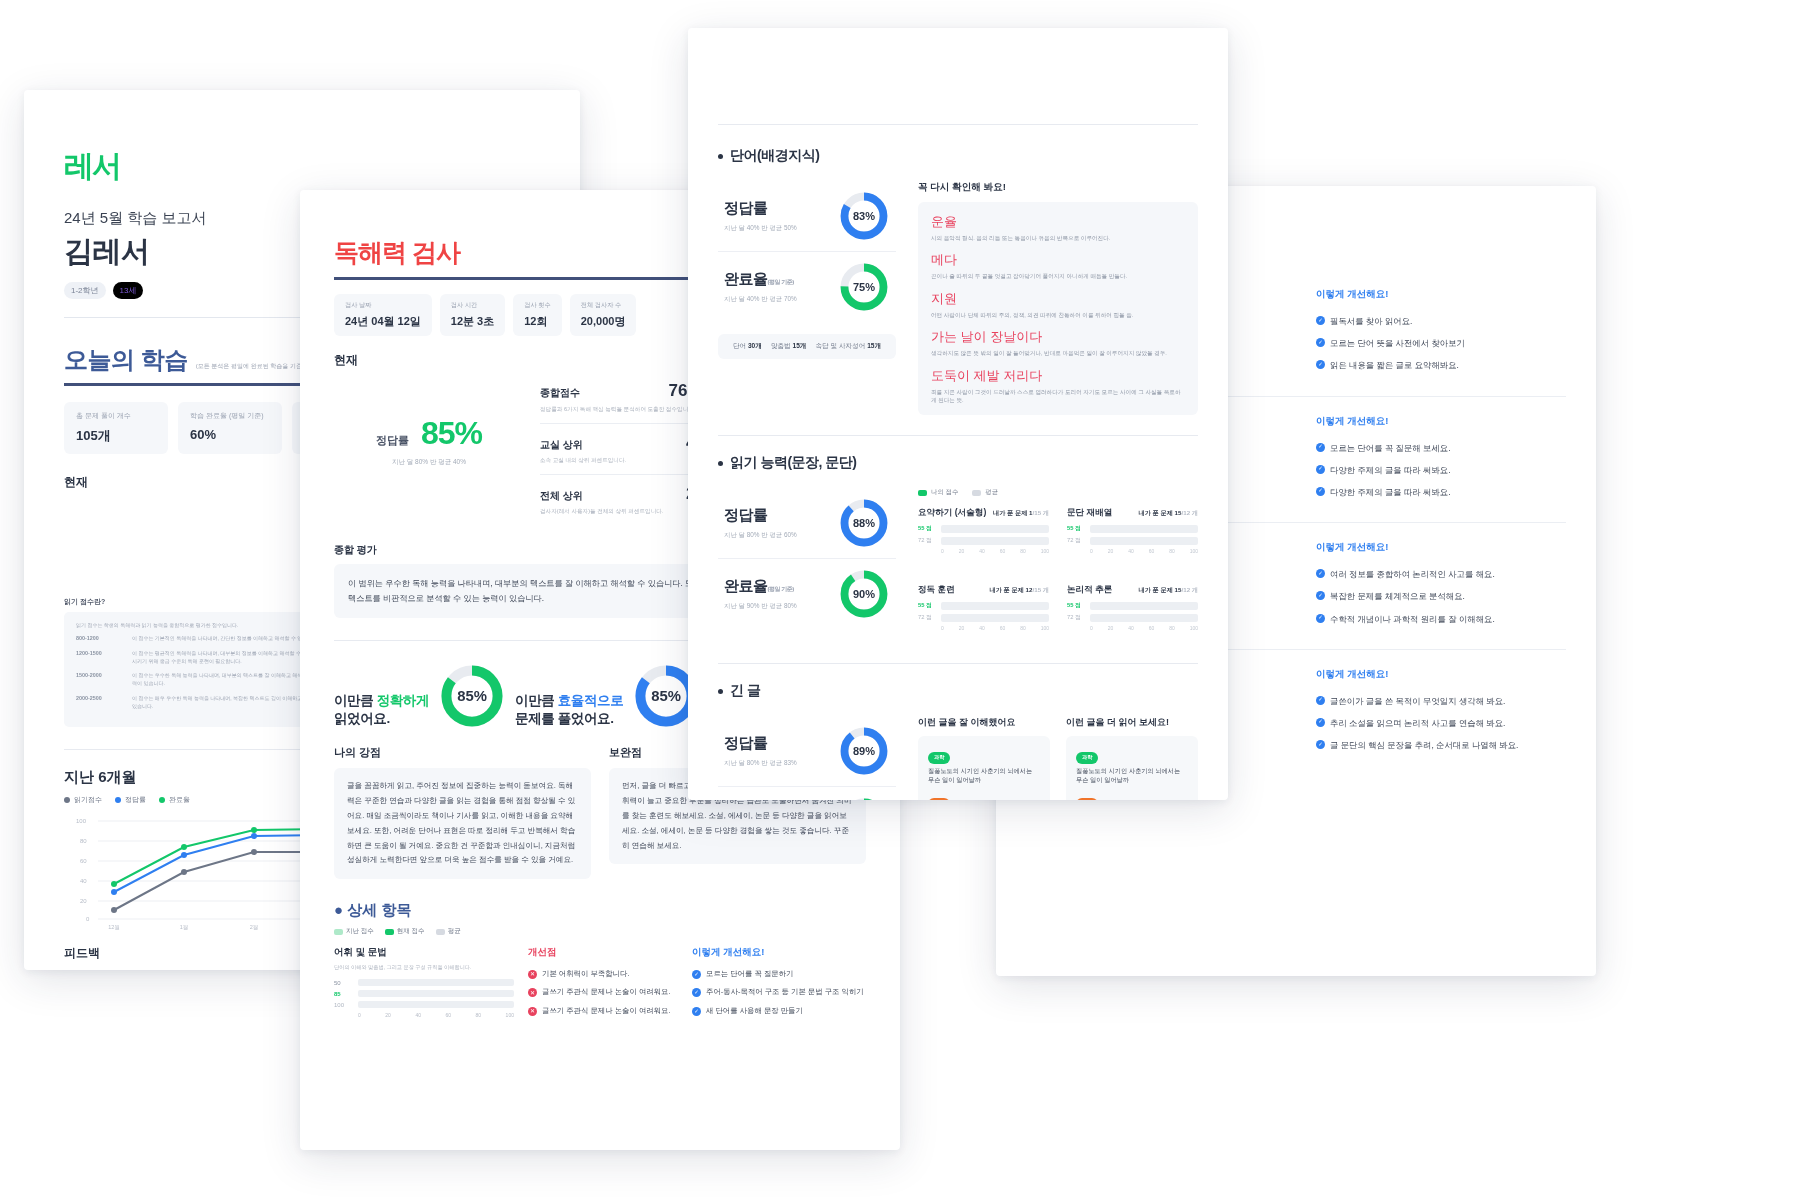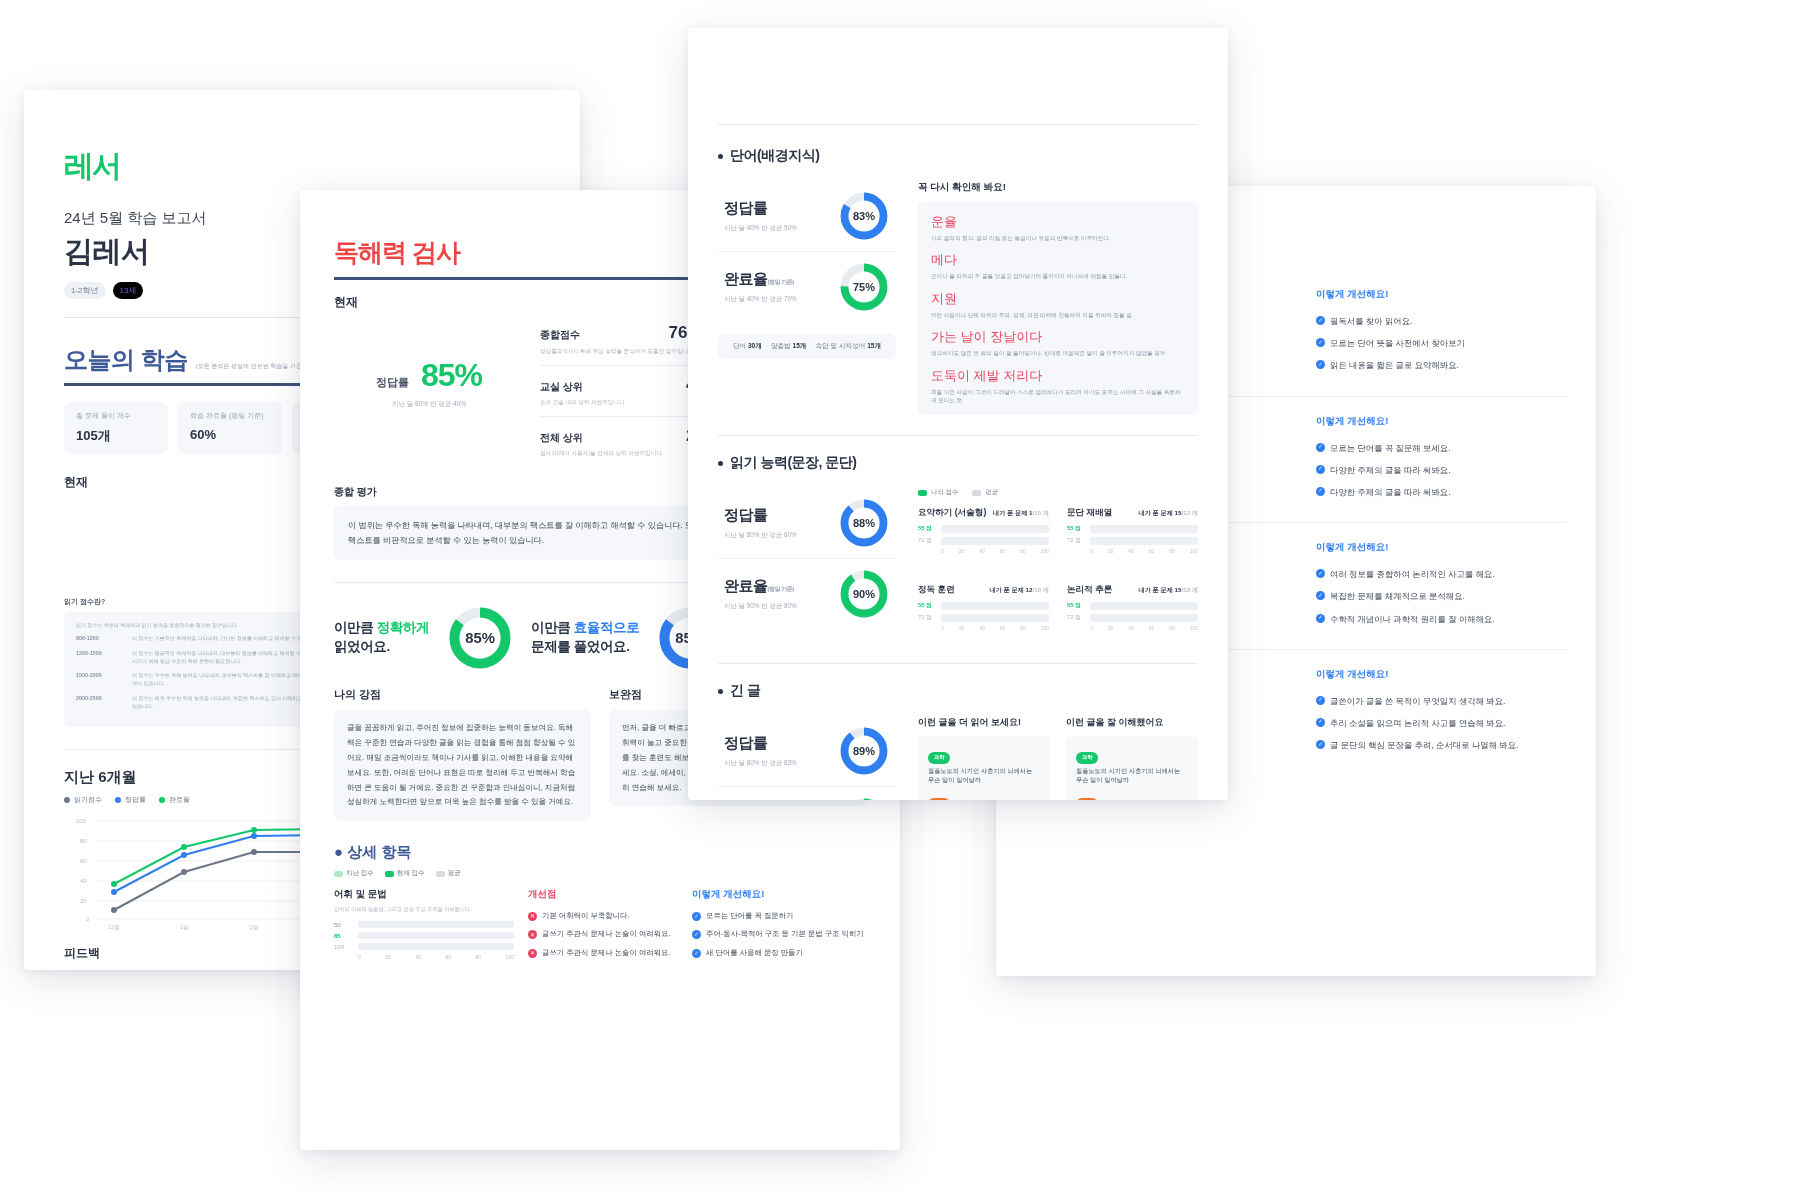--- a/index.html
+++ b/index.html
@@ -74,21 +74,21 @@
   .acc-meta { font-size:6.5px; color:#a3abb8; text-align:center; margin-top:6px;}
   .kv { display:flex; justify-content:space-between; align-items:baseline; }
   .kv .k { font-size:10px; font-weight:700;}
   .kv .v { font-size:17px; font-weight:800;}
   .kv .v small { font-size:8px; color:#aab1bd; font-weight:600;}
   .kv-note { font-size:5.6px; color:#a9b0bc; margin:4px 0 9px;}
   .kv-sep { height:1px; background:#ebeef3; margin-bottom:9px;}
   .trend-h { font-size:10px; font-weight:800; margin-bottom:5px;}
   .eval-h { font-size:10px; font-weight:800; margin:16px 0 7px;}
   .eval-box { background:#f5f7fa; border-radius:6px; padding:12px 14px; font-size:8.2px; line-height:1.85; color:#3c4455;}
-  .donut-row { display:flex; align-items:center; gap:18px; margin:22px 0 10px;}
+  .donut-row { display:flex; align-items:flex-end; gap:10px; margin:22px 0 10px;}
   .donut-txt { font-size:13.5px; font-weight:800; line-height:1.4; letter-spacing:-.4px;}
   .g { color:#13c76a;} .b { color:#2f7ff0;} .p { color:#9154e8; }
   .two-col { display:flex; gap:18px; margin-top:16px;}
   .tc-h { font-size:11px; font-weight:800; margin-bottom:8px;}
   .tc-box { background:#f5f7fa; border-radius:6px; padding:11px 13px; font-size:7.6px; line-height:1.95; color:#3c4455;}
   .detail-h { font-size:15px; font-weight:800; color:#3d5a97; margin:22px 0 7px;}
   .detail-leg { display:flex; gap:11px; margin-bottom:10px;}
   .detail-leg span { font-size:6.5px; color:#6d7687; display:flex; align-items:center; gap:3px;}
   .sw { width:9px; height:6px; border-radius:2px; display:inline-block;}
   .d-cols { display:flex; gap:14px;}
@@ -429,20 +429,38 @@
               </div>
           </div>
         </div>
       </div>
     </div>
   </div>
 
   <div class="card" id="card2">
     <div class="c2-title">독해력 검사</div>
     <div class="c2-bar"></div>
+    <div class="meta-row">
+      <div class="meta-box">
+          <div class="k">검사 날짜</div>
+          <div class="v">24년 04월 12일</div>
+        </div>
+      <div class="meta-box">
+          <div class="k">검사 시간</div>
+          <div class="v">12분 3초</div>
+        </div>
+      <div class="meta-box">
+          <div class="k">검사 횟수</div>
+          <div class="v">12회</div>
+        </div>
+      <div class="meta-box">
+          <div class="k">전체 검사자 수</div>
+          <div class="v">20,000명</div>
+        </div>
+    </div>
 
     <div class="sub-h">현재</div>
 
     <div class="c2-grid">
       <div class="c2-left">
         <div class="acc-line">
           <span class="acc-label">정답률</span>
           <span class="acc-val">85%</span>
         </div>
         <div class="acc-meta">지난 달 80%    반 평균 40%</div>
@@ -870,35 +888,35 @@
             <circle cx="20" cy="20" r="15" fill="none" stroke="#13c76a" stroke-width="6" stroke-dasharray="74.5 19.8" transform="rotate(-90 20 20)"></circle>
             <text x="20" y="23" text-anchor="middle" font-size="8.5" font-weight="bold" fill="#2b3445" font-family="Liberation Sans">79%</text>
           </svg>
         </div>
 
       </div>
 
       <div class="f-right">
         <div class="long-cols">
           <div class="long-col">
+            <div class="long-h">이런 글을 잘 이해했어요</div>
+            <div class="long-box">
+              <div class="tag-item"><span class="tag" style="background:#13c76a">과학</span><div class="tag-txt">질풍노도의 시기인 사춘기의 뇌에서는 무슨 일이 일어날까</div></div>
+              <div class="tag-item"><span class="tag" style="background:#f0742a">기술</span><div class="tag-txt">불꽃이 되는 것을 생각는 추억, 꽃냉 추억</div></div>
+              <div class="tag-item"><span class="tag" style="background:#2f7ff0">사회</span></div>
+
+            </div>
+          </div>
+          <div class="long-col">
             <div class="long-h">이런 글을 더 읽어 보세요!</div>
             <div class="long-box">
               <div class="tag-item"><span class="tag" style="background:#13c76a">과학</span><div class="tag-txt">질풍노도의 시기인 사춘기의 뇌에서는 무슨 일이 일어날까</div></div>
               <div class="tag-item"><span class="tag" style="background:#f0742a">기술</span><div class="tag-txt">불꽃이 되는 것을 생각는 추억, 꽃냉 추억</div></div>
               <div class="tag-item"><span class="tag" style="background:#2f7ff0">사회</span></div>
 
             </div>
           </div>
-          <div class="long-col">
-            <div class="long-h">이런 글을 잘 이해했어요</div>
-            <div class="long-box">
-              <div class="tag-item"><span class="tag" style="background:#13c76a">과학</span><div class="tag-txt">질풍노도의 시기인 사춘기의 뇌에서는 무슨 일이 일어날까</div></div>
-              <div class="tag-item"><span class="tag" style="background:#f0742a">기술</span><div class="tag-txt">불꽃이 되는 것을 생각는 추억, 꽃냉 추억</div></div>
-              <div class="tag-item"><span class="tag" style="background:#2f7ff0">사회</span></div>
-
-            </div>
-          </div>
         </div>
       </div>
     </div>
   </div>
 
 </div>
 
 </body></html>

